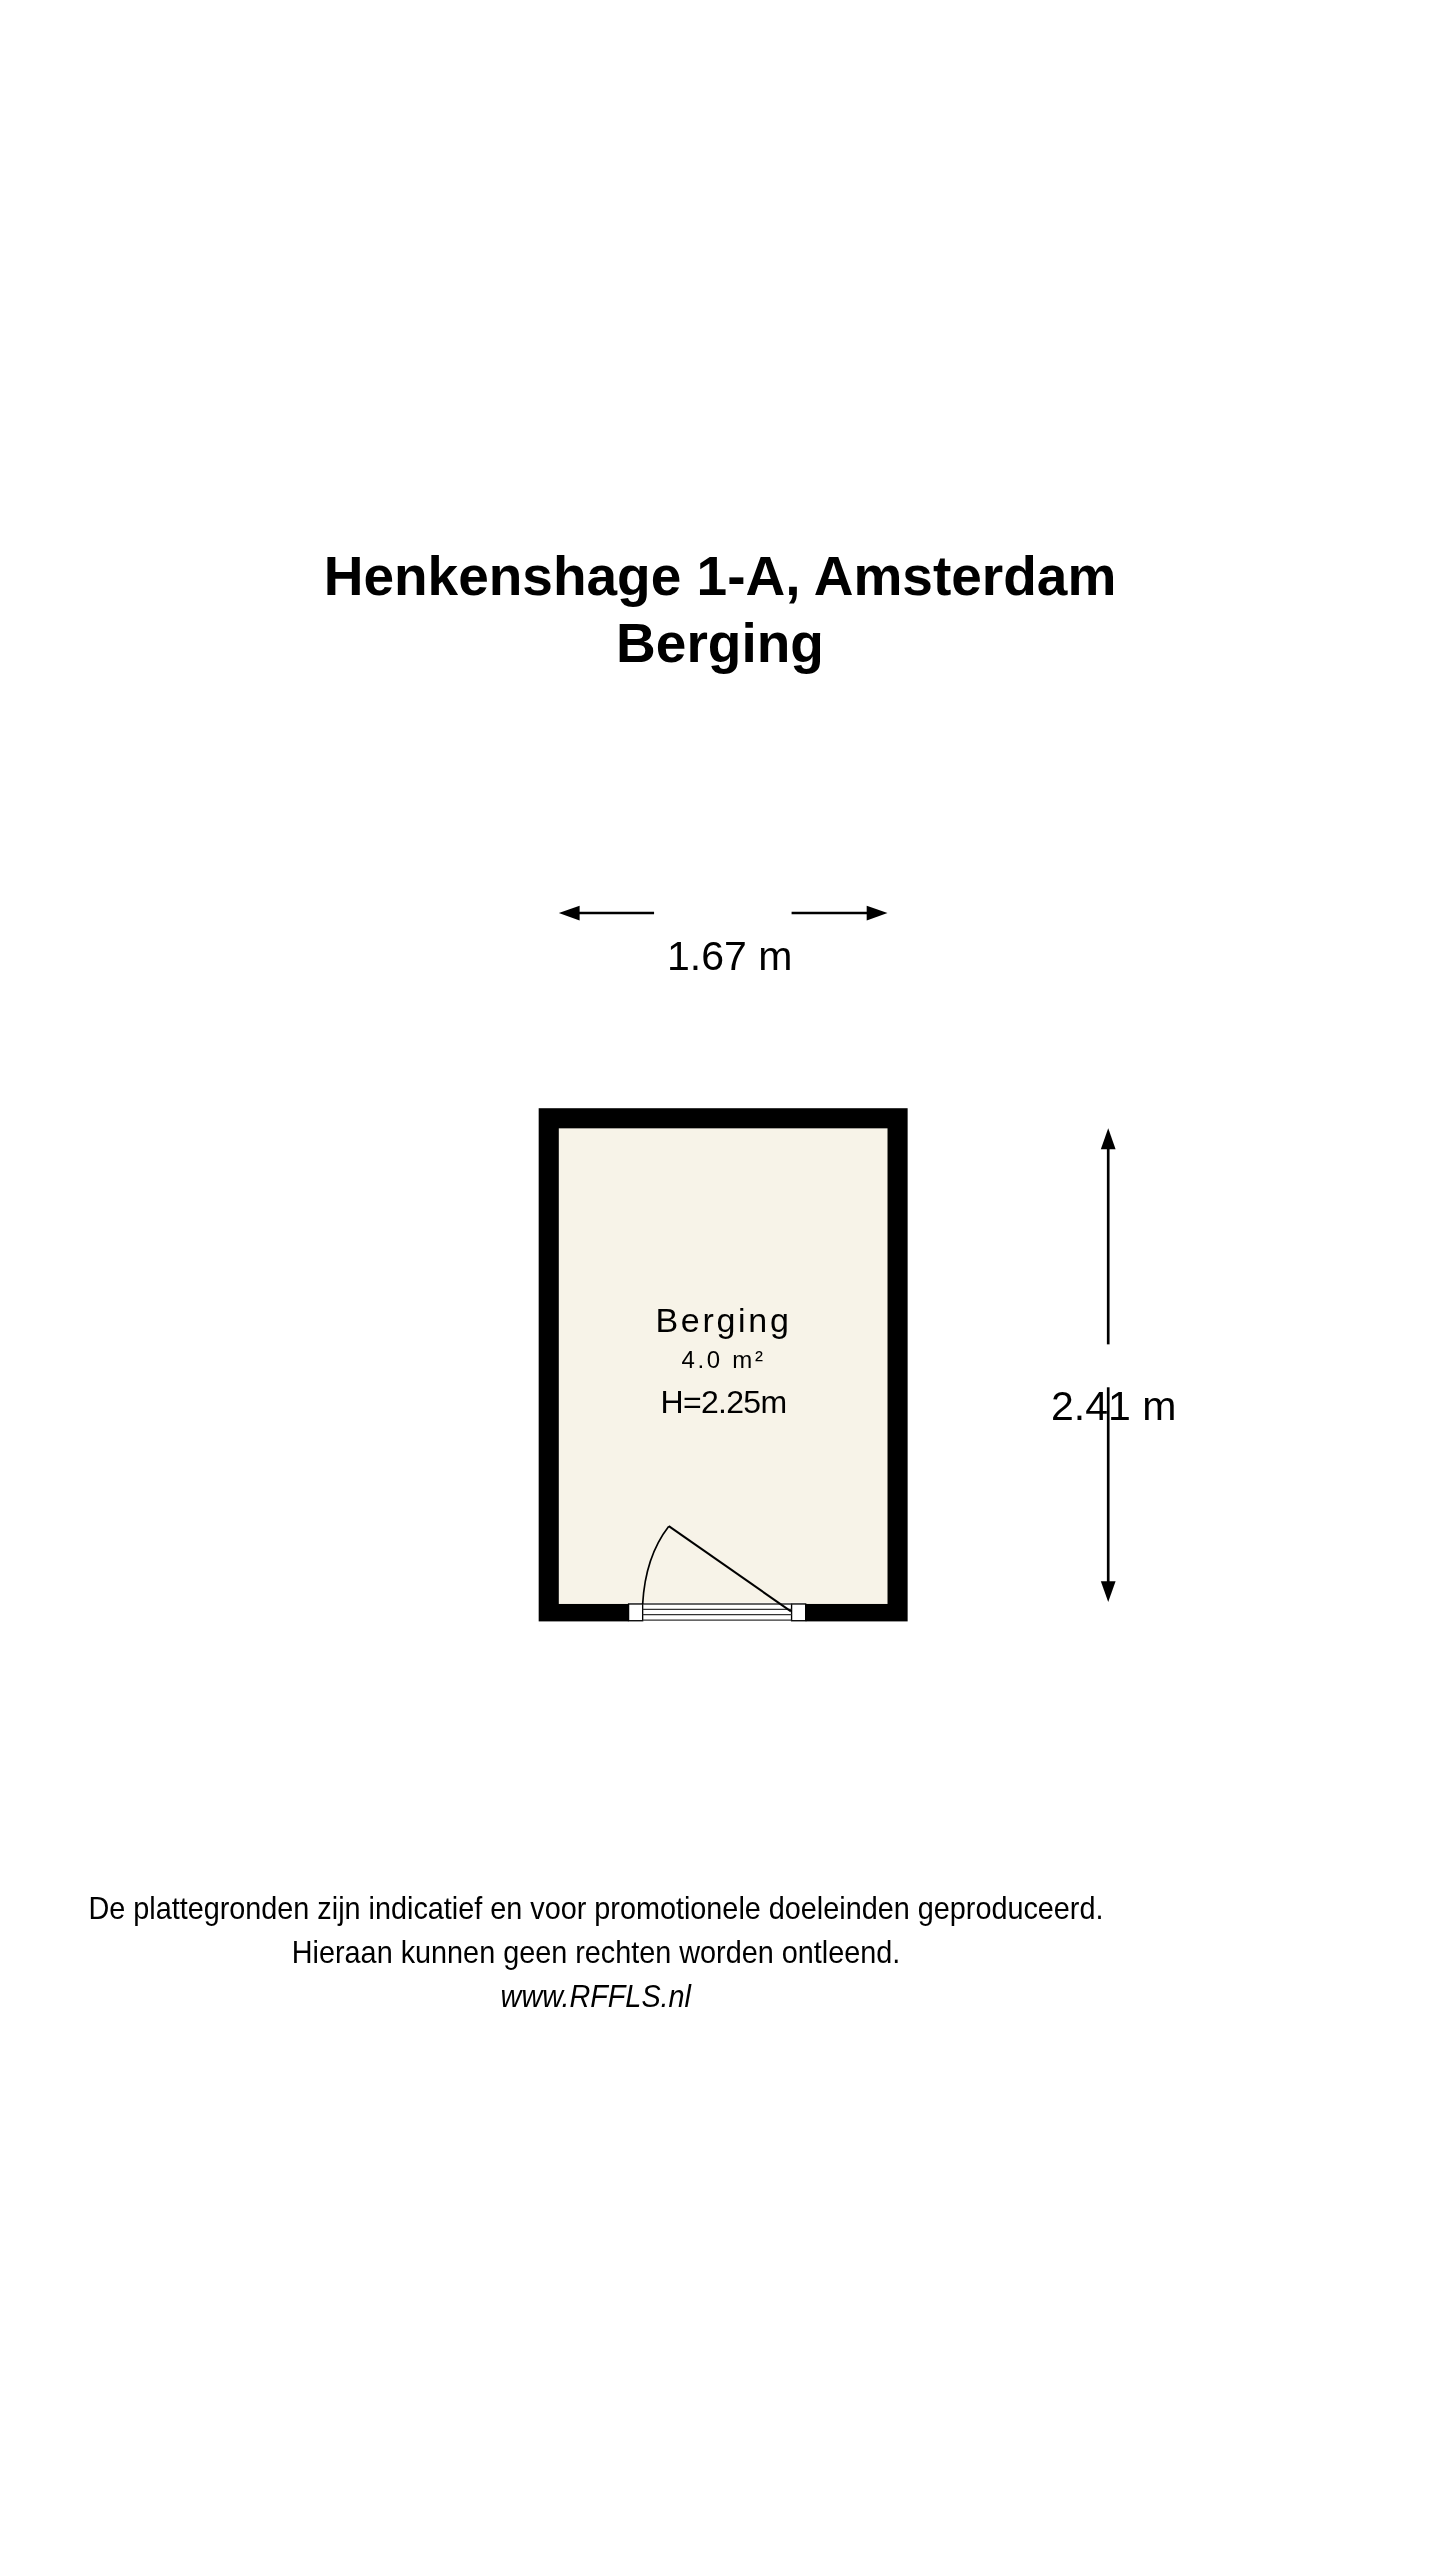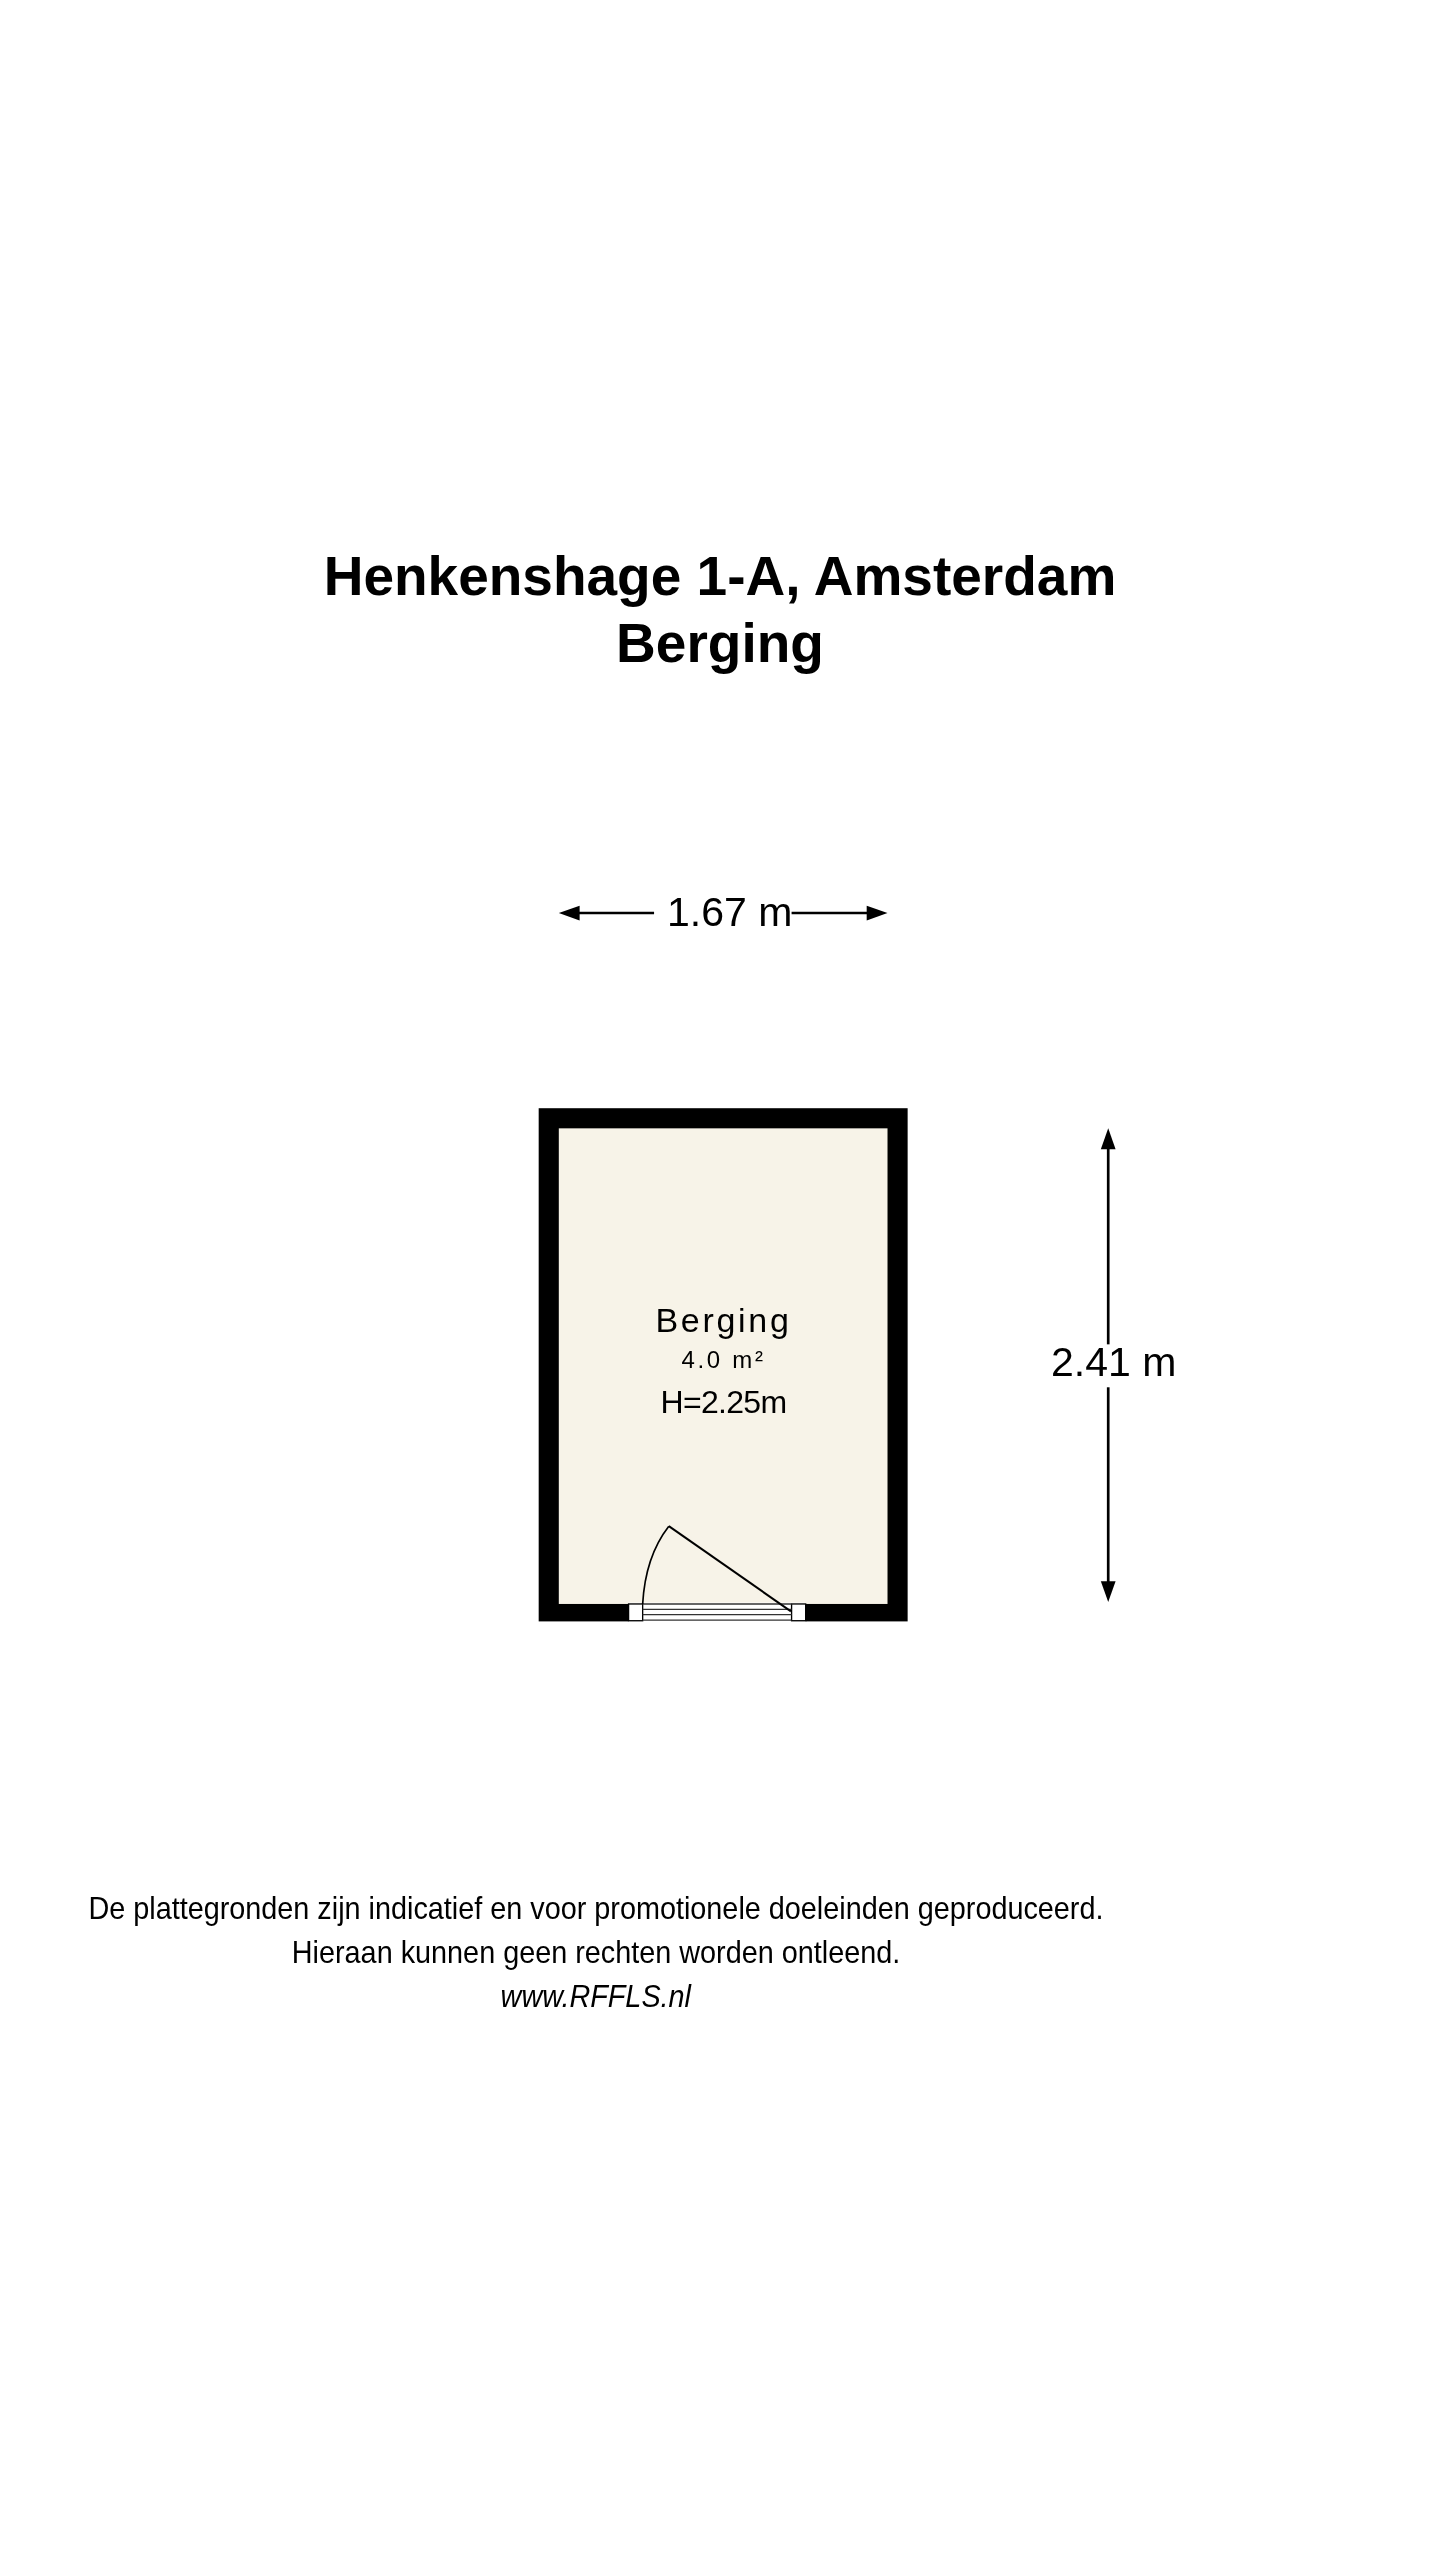--- a/index.html
+++ b/index.html
@@ -7,21 +7,21 @@
     width: 1449px; height: 2576px; background: #ffffff;
     position: relative; overflow: hidden;
     font-family: "Liberation Sans", sans-serif; color: #000;
   }
   .title {
     position: absolute; left: 0; width: 1440px; text-align: center;
     font-weight: bold; font-size: 55px; line-height: 1;
   }
   #title1 { top: 549px; }
   #title2 { top: 616px; }
-  .dim-label { position: absolute; font-size: 41px; line-height: 1; white-space: nowrap; }
+  .dim-label { position: absolute; font-size: 41px; line-height: 1; white-space: nowrap; margin-top: 44px; }
   #dim-width { left: 667px; top: 892px; }
   #dim-height { left: 1051px; top: 1342px; text-align: right; }
   .room-text {
     position: absolute; left: 559px; width: 329px; text-align: center;
     line-height: 1; white-space: nowrap;
   }
   #room-name { top: 1303px; font-size: 34px; letter-spacing: 2.7px; }
   #room-area { top: 1348px; font-size: 24px; letter-spacing: 2.7px; }
   #room-height { top: 1386px; font-size: 32px; letter-spacing: -0.7px; }
   .disclaimer {

